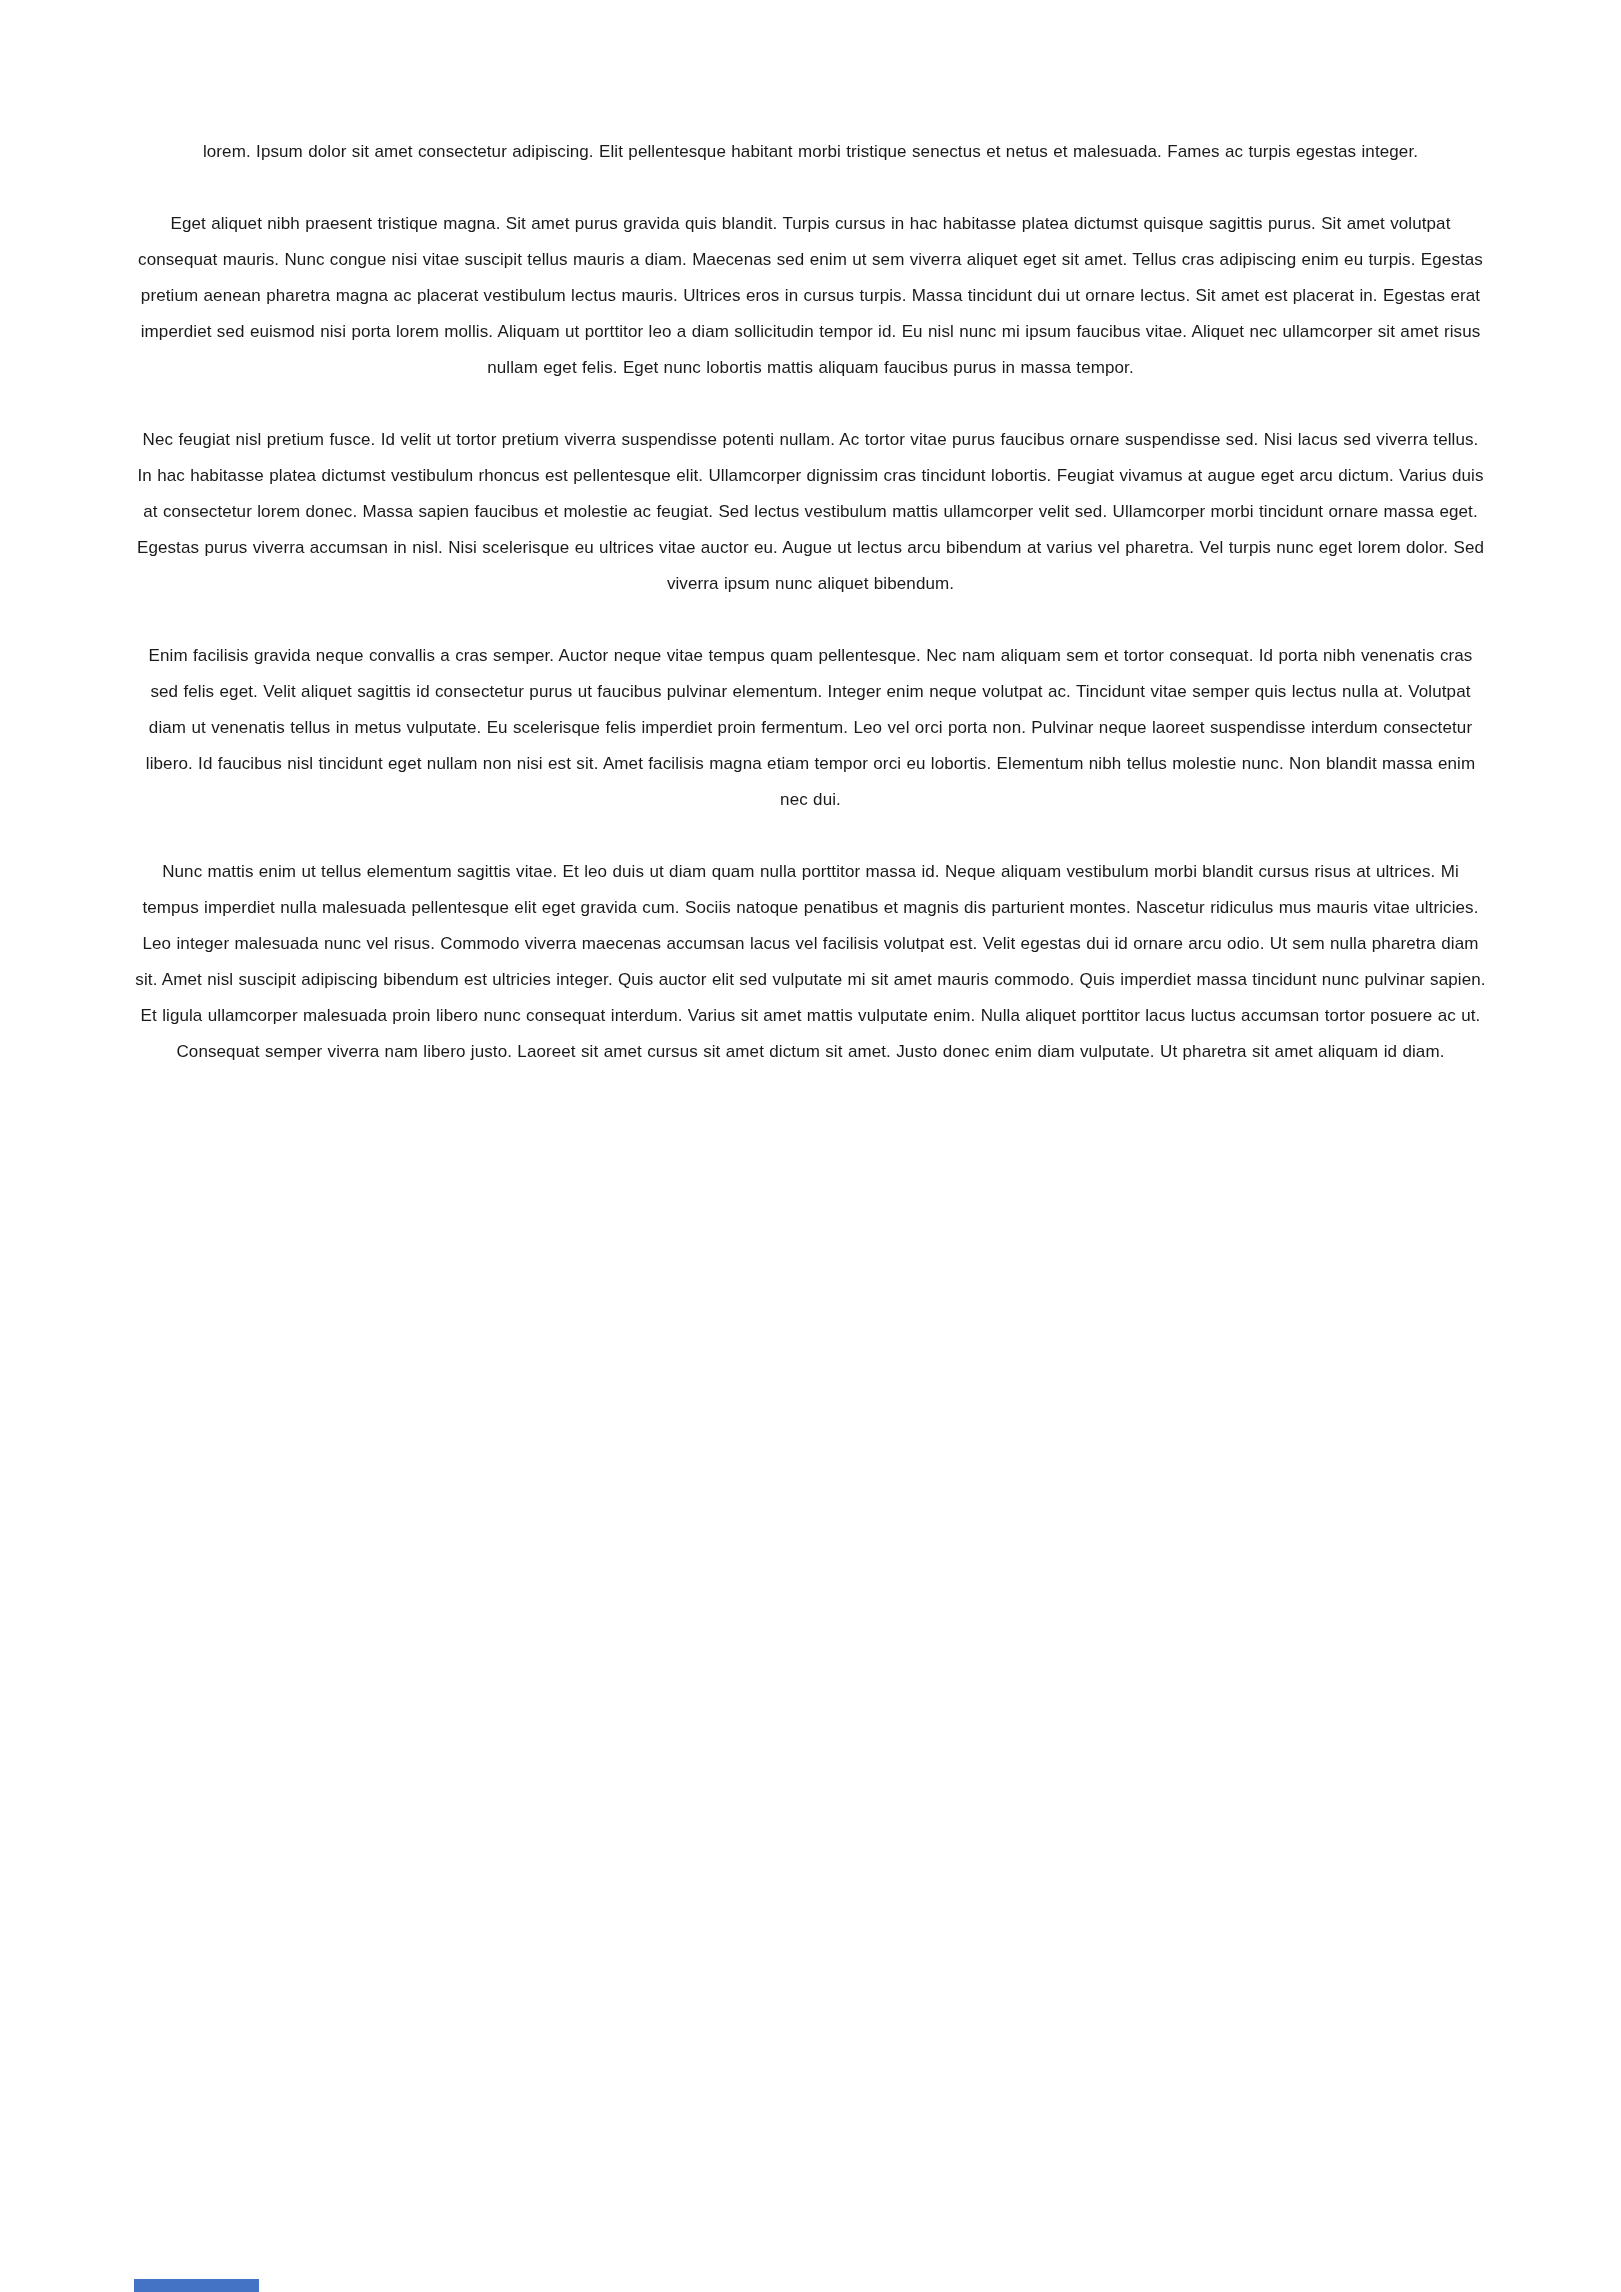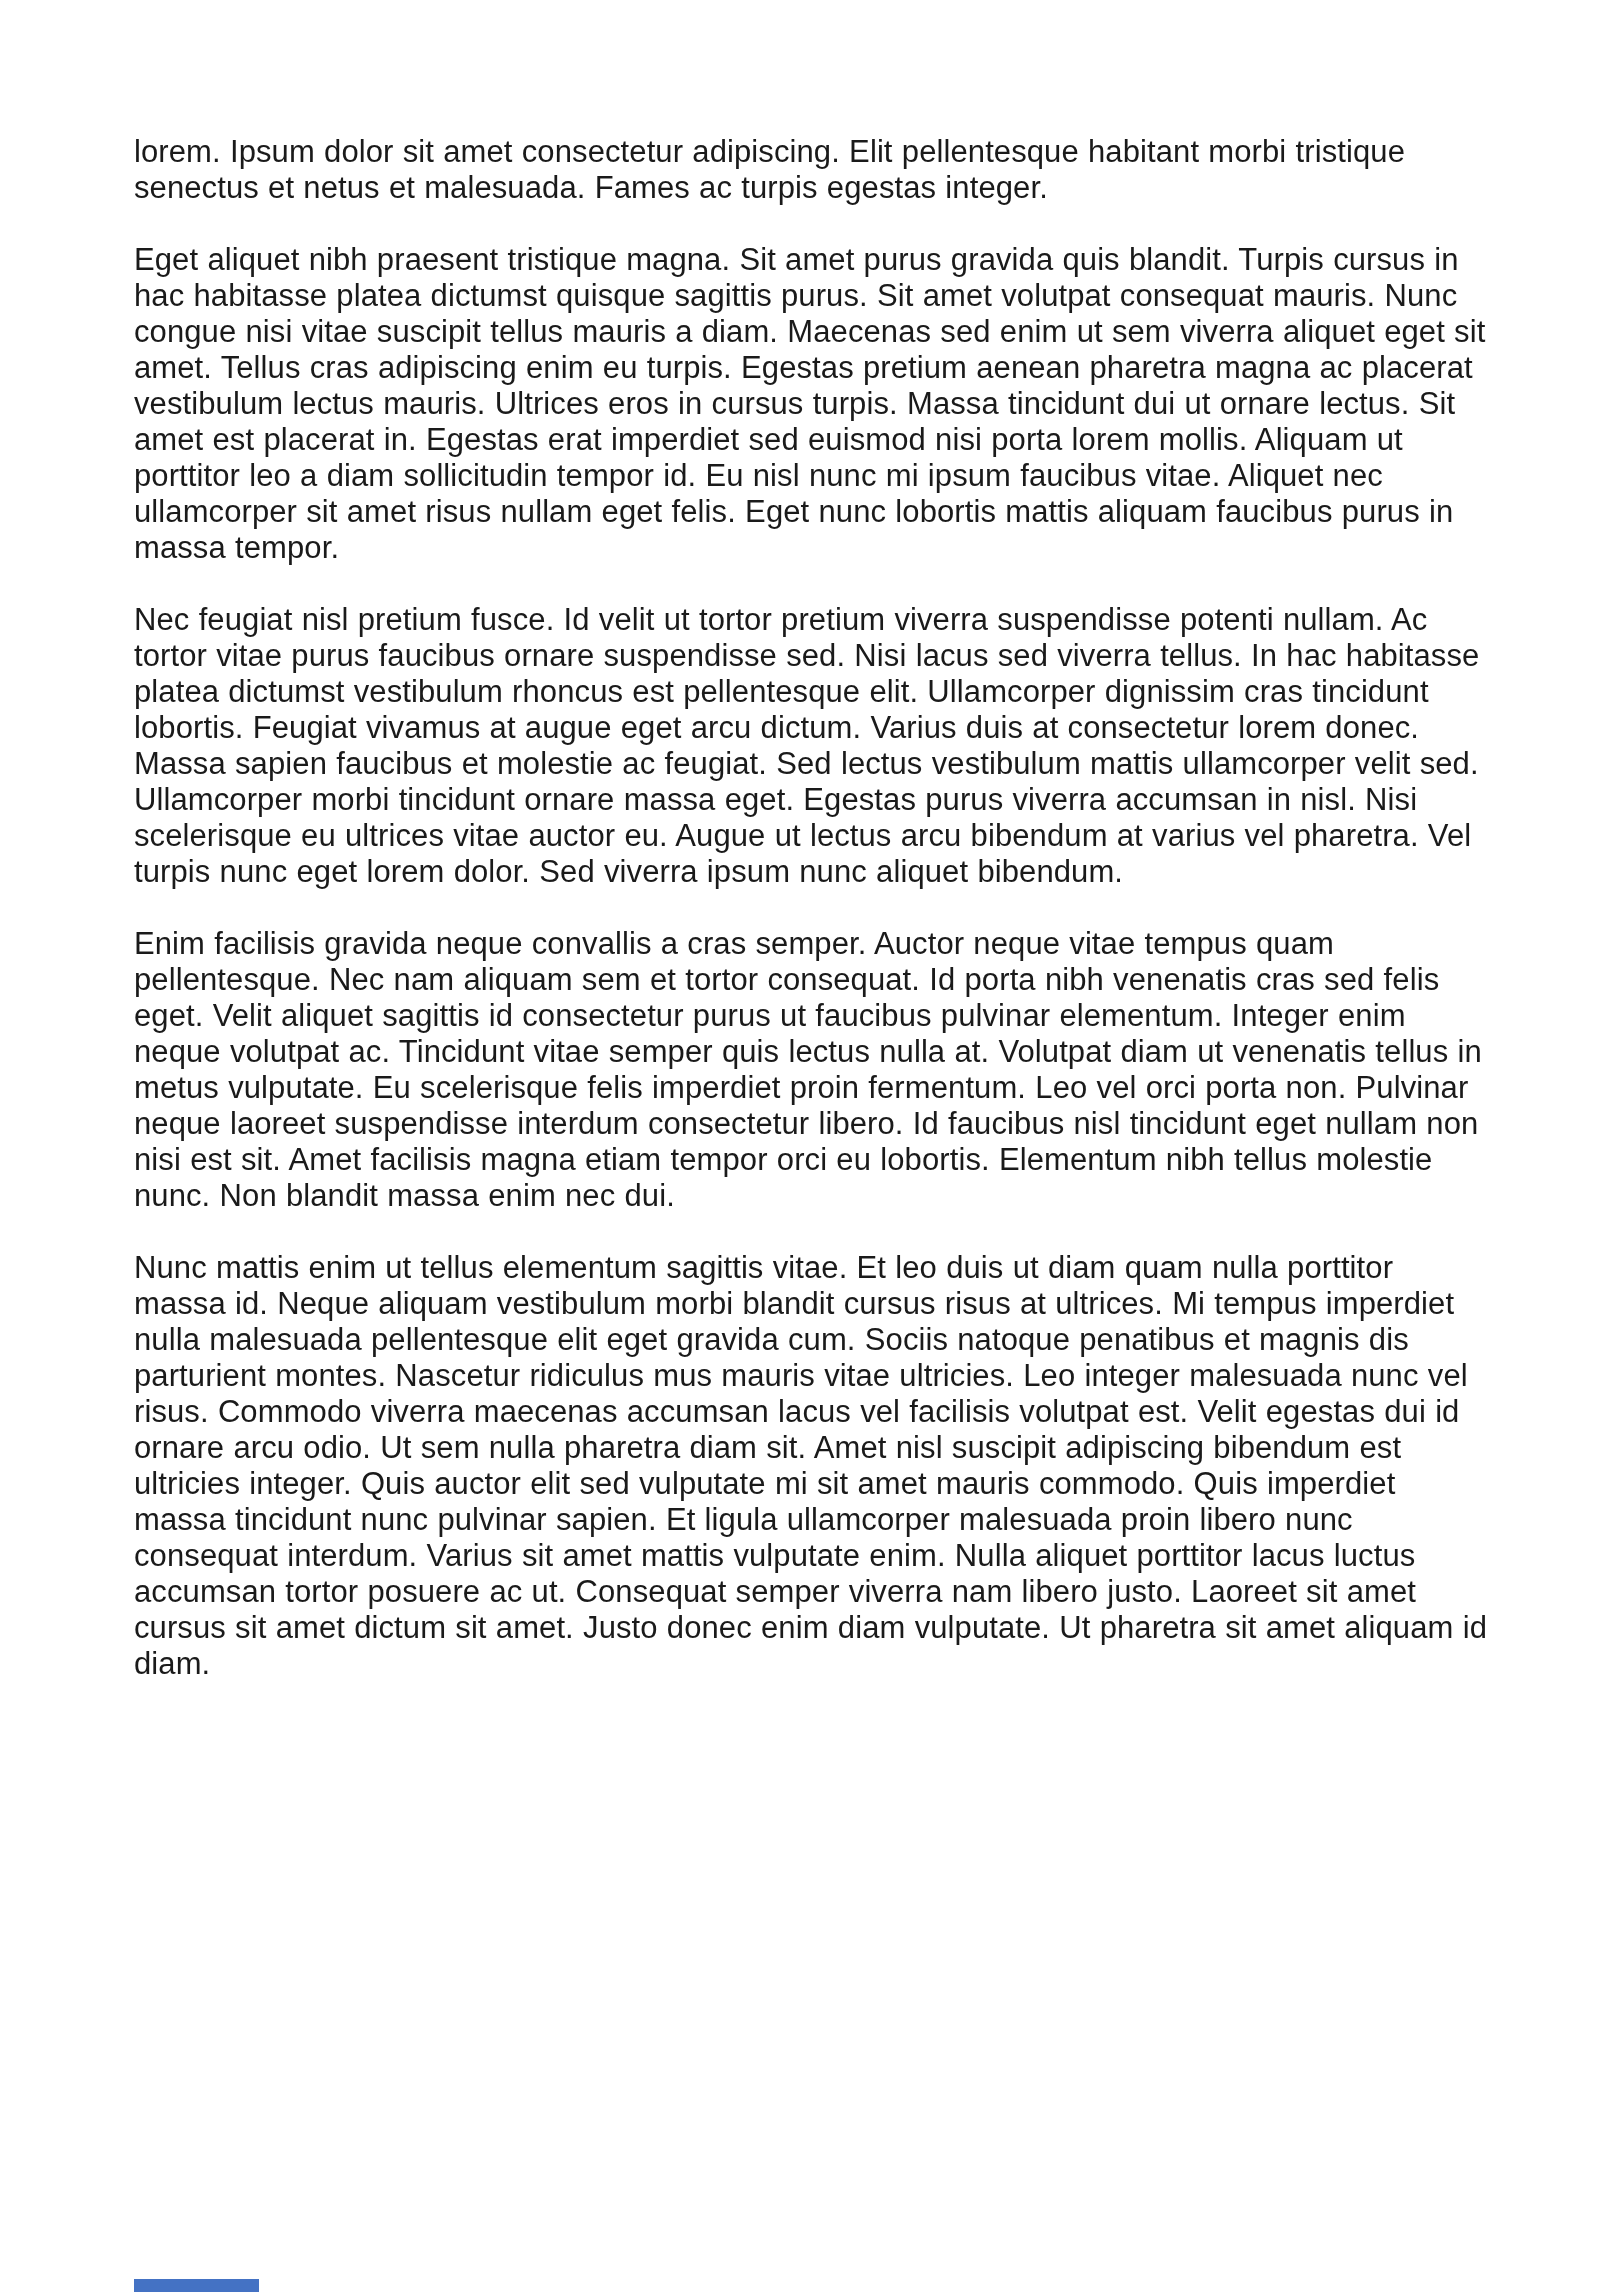--- a/index.html
+++ b/index.html
@@ -22,24 +22,24 @@
     height: 2293px;
     background: #ffffff;
     box-sizing: border-box;
     padding: 134px 134px 0 134px;
   }
   .text-block {
     width: 1353px;
   }
   .para {
     margin: 0 0 36px 0;
-    font-size: 31px;
+    font-size: 17px;
     line-height: 36px;
     color: #1a1a1a;
-    text-align: left;
+    text-align: center;
     letter-spacing: 0.1px;
     word-spacing: 0.5px;
   }
   .link-fragment {
     position: absolute;
     left: 134px;
     bottom: 0;
     width: 125px;
     height: 13.7px;
     cursor: pointer;

